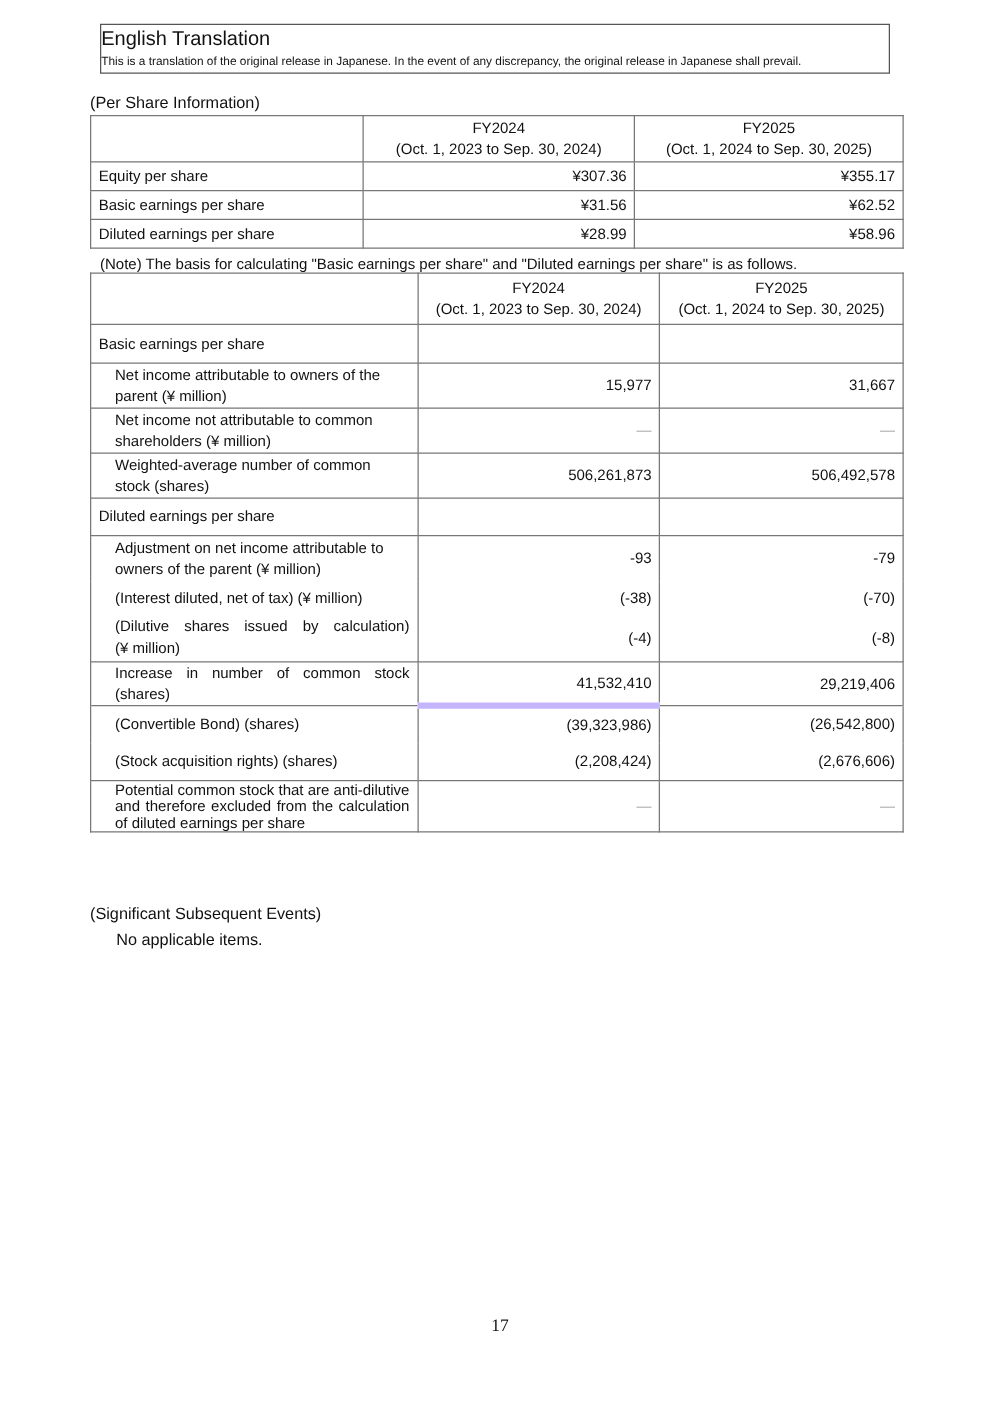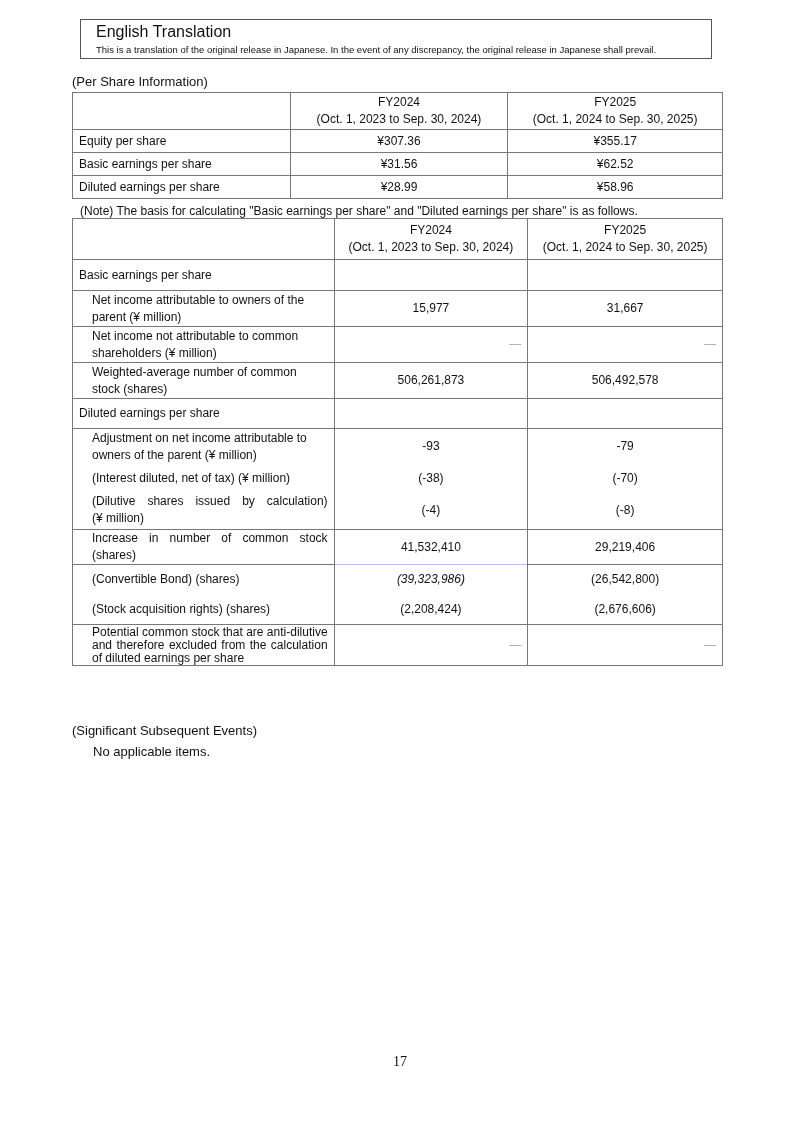--- a/index.html
+++ b/index.html
@@ -1,23 +1,23 @@
 <!DOCTYPE html>
 <html><head>
 <meta charset="utf-8">
 <style>
   html, body { margin: 0; padding: 0; background: #ffffff; }
   body { width: 800px; height: 1131px; position: relative; font-family: "Liberation Sans", sans-serif; color: #111; }
-  .banner { position: absolute; left: 80px; top: 19px; width: 632px; height: 40px; border: 1px solid #555; box-sizing: border-box; padding: 2px 15px; }
+  .banner { position: absolute; left: 80px; top: 19px; width: 632px; height: 40px; border: 1px solid #555; box-sizing: border-box; padding: 2px 0; }
   .banner-title { font-size: 16px; line-height: 20px; }
   .banner-sub { font-size: 9.5px; line-height: 14px; margin-top: 1px; }
   .section-title { position: absolute; left: 72px; font-size: 13px; }
   table { border-collapse: collapse; position: absolute; font-size: 12px; }
   td { border: 1px solid #777; padding: 0 6px; vertical-align: middle; line-height: 17px; }
-  .r { text-align: center; }
+  .r { text-align: right; }
   .c { text-align: center; }
   .dash { color: #aaa; text-align: right; }
   .ind { padding-left: 19px; }
   .just { text-align: justify; text-align-last: justify; }
   .noTop td.nt { border-top: none; }
   .noBot td.nb { border-bottom: none; }
   .note { position: absolute; left: 80px; top: 204px; font-size: 12px; }
   .body-text { position: absolute; left: 93px; top: 744px; font-size: 13px; }
   .pageno { position: absolute; left: 0; width: 800px; top: 1054px; text-align: center; font-family: "Liberation Serif", serif; font-size: 14px; }
 </style>
@@ -133,21 +133,21 @@
   <tr class="noBot" style="height:35px;">
     <td class="ind nb">
       <div class="just">Increase in number of common stock</div>
       <div>(shares)</div>
     </td>
     <td class="r nb">41,532,410</td>
     <td class="r nb">29,219,406</td>
   </tr>
   <tr class="noTop noBot" style="height:30px;">
     <td class="ind nt nb" style="border-top:1px solid #777;">(Convertible Bond) (shares)</td>
-    <td class="r nt nb" style="border-top:1px solid #c4b5fd;font-style:italic;">(39,323,986)</td>
+    <td class="r nt nb" style="border-top:5px solid #c4b5fd;">(39,323,986)</td>
     <td class="r nt nb" style="border-top:1px solid #777;">(26,542,800)</td>
   </tr>
   <tr class="noTop" style="height:30px;">
     <td class="ind nt">(Stock acquisition rights) (shares)</td>
     <td class="r nt">(2,208,424)</td>
     <td class="r nt">(2,676,606)</td>
   </tr>
   <tr style="height:41px;">
     <td class="ind" style="line-height:13px; text-align:justify;">Potential common stock that are anti-dilutive and therefore excluded from the calculation of diluted earnings per share</td>
     <td class="dash">—</td>

